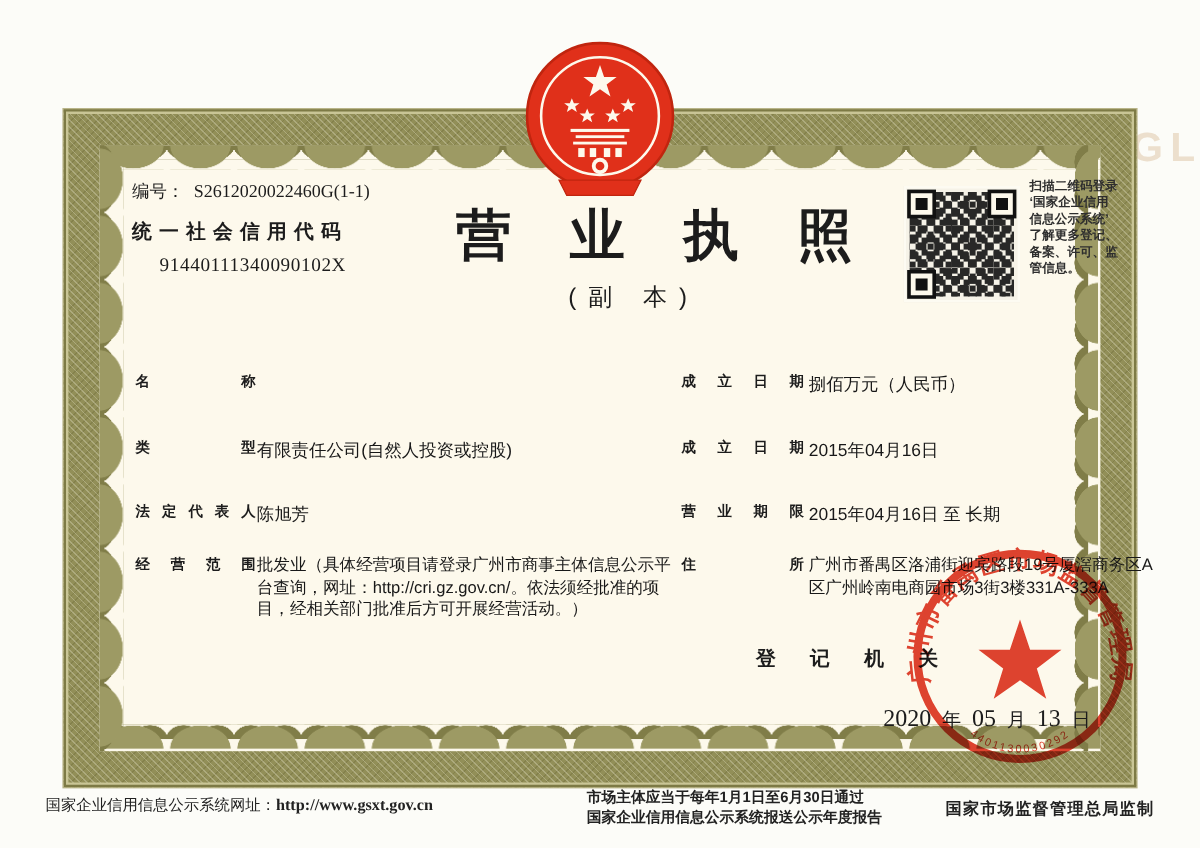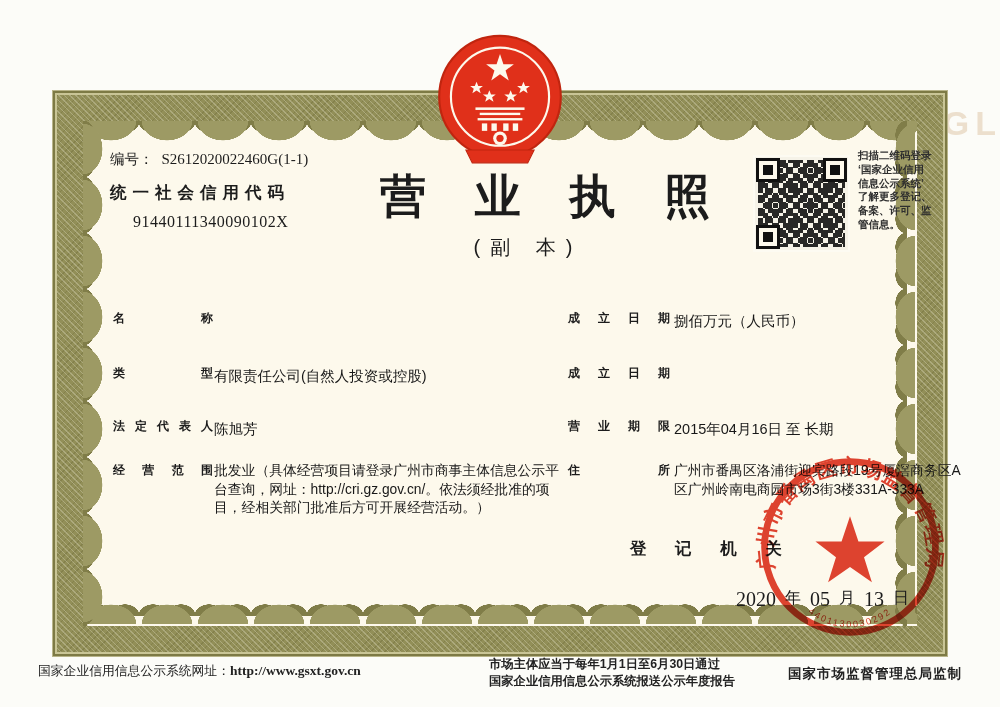--- a/index.html
+++ b/index.html
@@ -85,21 +85,21 @@
   .fvalue{position:absolute;font-size:14.5px;line-height:18.5px;color:#181818;}
   .fvalue.lc{left:214px;width:352px;}
   .fvalue.rc{left:674px;width:290px;}
   .small{font-size:13.8px;}
 
   
   .reg-label{position:absolute;left:630px;top:538px;font-size:16.5px;font-weight:bold;
       letter-spacing:12px;white-space:nowrap;}
   .seal{position:absolute;left:754px;top:451px;width:192px;height:192px;opacity:.92;
       mix-blend-mode:multiply;pointer-events:none;}
-  .date-row{position:absolute;left:736px;top:588px;display:flex;align-items:flex-start;
+  .date-row{position:absolute;left:736px;top:588px;display:flex;align-items:flex-end;
       gap:9px;font-size:16px;white-space:nowrap;}
   .date-row .dnum{font-family:"Liberation Serif","DejaVu Serif",serif;font-size:20px;}
 
   
   .foot{position:absolute;font-size:12.8px;color:#222;}
   .foot-left{left:38px;top:663px;text-align:center;}
   .foot-left .url{font-family:"Liberation Serif","DejaVu Serif",serif;font-weight:bold;font-size:13.5px;}
   .foot-mid{left:489px;top:656px;line-height:16.5px;font-weight:bold;font-size:12.3px;}
   .foot-right{left:788px;top:665px;font-weight:bold;font-size:13.5px;letter-spacing:1px;}
 
@@ -181,20 +181,21 @@
   <div class="flabel lc" style="top:418px">法定代表人</div>
   <div class="fvalue lc" style="top:420px">陈旭芳</div>
 
   <div class="flabel lc" style="top:462px">经营范围</div>
   <div class="fvalue lc small" style="top:462px">批发业（具体经营项目请登录广州市商事主体信息公示平台查询，网址：http://cri.gz.gov.cn/。依法须经批准的项目，经相关部门批准后方可开展经营活动。）</div>
 
   <div class="flabel rc" style="top:310px">成立日期</div>
   <div class="fvalue rc" style="top:312px">捌佰万元（人民币）</div>
 
   <div class="flabel rc" style="top:365px">成立日期</div>
+  <div class="fvalue rc" style="top:367px">2015年04月16日</div>
 
   <div class="flabel rc" style="top:418px">营业期限</div>
   <div class="fvalue rc" style="top:420px">2015年04月16日 至 长期</div>
 
   <div class="flabel rc" style="top:462px">住所</div>
   <div class="fvalue rc small" style="top:462px">广州市番禺区洛浦街迎宾路段19号厦滘商务区A区广州岭南电商园市场3街3楼331A-333A</div>
 
   <div class="reg-label">登 记 机 关</div>
 
   <div class="date-row">

